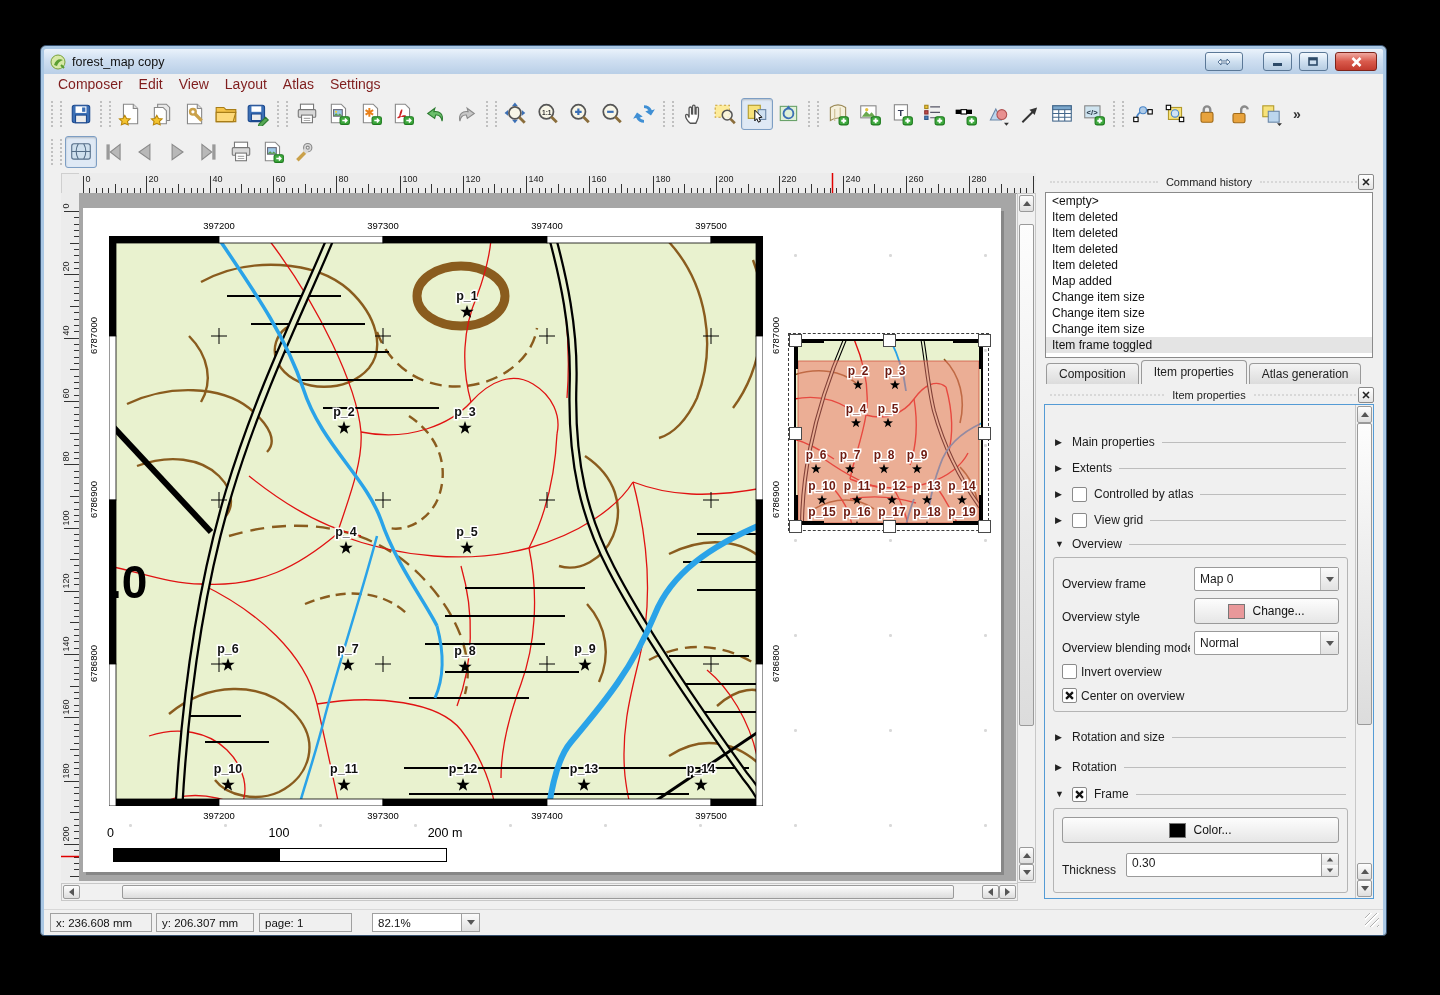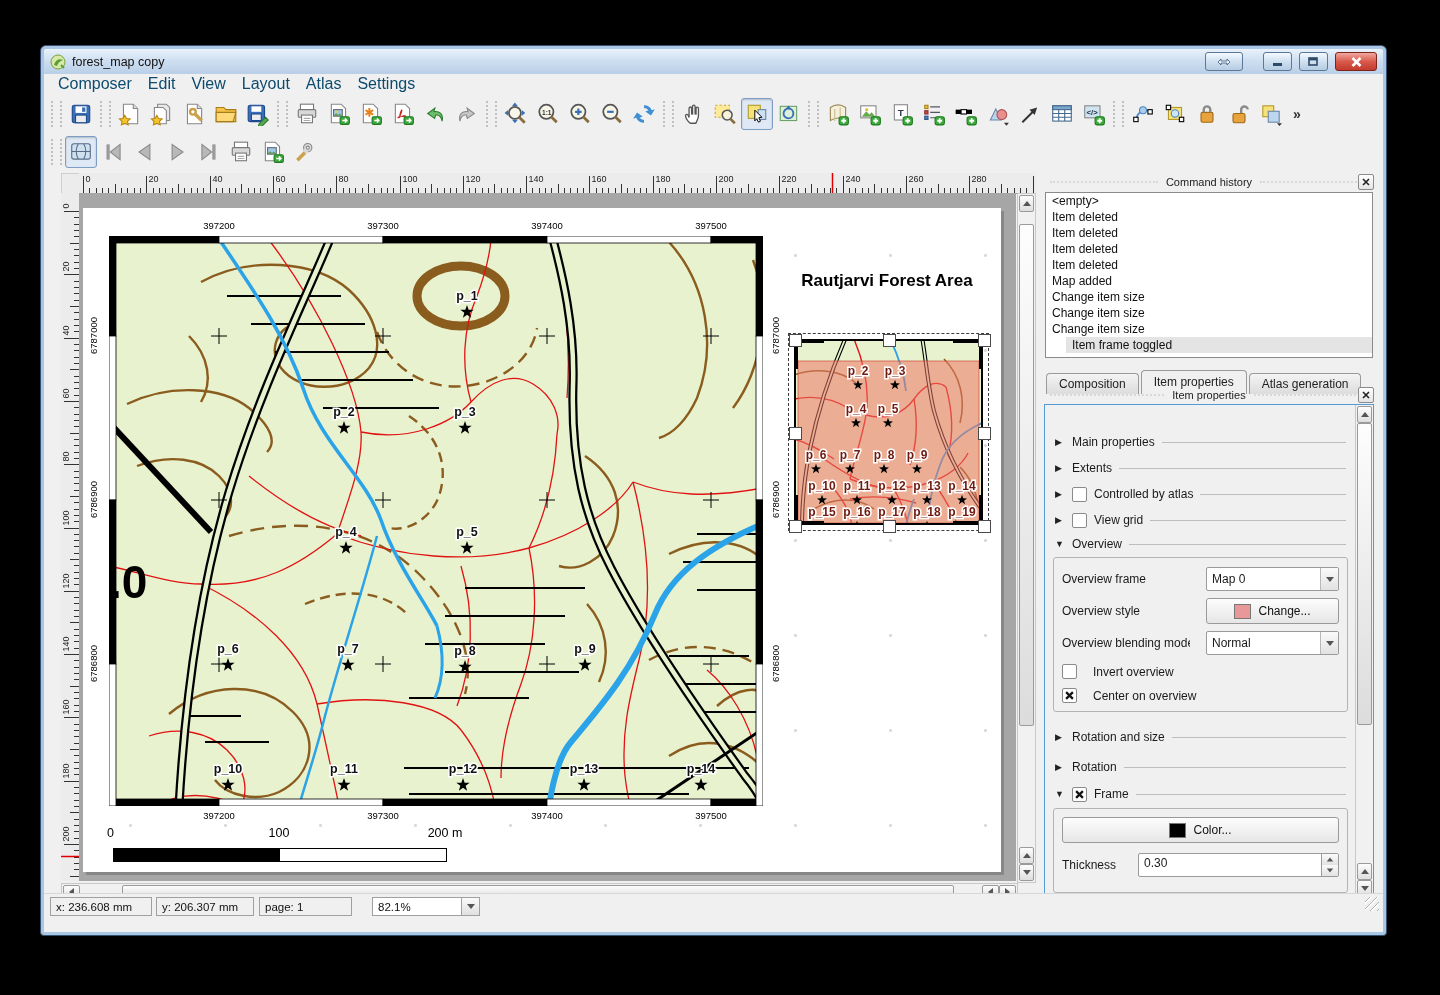--- a/index.html
+++ b/index.html
@@ -10,21 +10,21 @@
   #titlebar{position:absolute;left:3px;top:3px;right:3px;height:25px;border-radius:4px 4px 0 0;
     background:linear-gradient(#eaf2fb,#cfdff1 45%,#b9cfe7);display:flex;align-items:center;padding:0 6px;gap:6px;}
   #title-text{font-size:12.5px;color:#111;}
   .cap-btn{height:17px;border:1px solid #5b7897;border-radius:3px;background:linear-gradient(#f4f9fe,#cfe0f0 50%,#b6cce2);
     display:flex;align-items:center;justify-content:center;}
   .cap-btn svg{display:block;}
   #btn-close{background:linear-gradient(#f0a8a0,#d95a4c 50%,#c23b2e);border-color:#7e241b;}
   #cap-group{margin-left:auto;display:flex;gap:7px;align-items:center;}
   
   #menubar{position:absolute;left:3px;top:28px;right:3px;height:20px;background:#f0f0f0;display:flex;align-items:center;padding-left:6px;border-bottom:1px solid #e2e2e2;}
-  .menu-item{font-size:16px;color:#0c4a6e;padding:0 8px;}
+  .menu-item{font-size:14px;color:#7f1d1d;padding:0 8px;}
   
   #toolbar-main{position:absolute;left:3px;top:48px;right:3px;height:40px;background:#f0f0f0;display:flex;align-items:center;padding-left:4px;}
   #toolbar-atlas{position:absolute;left:3px;top:88px;right:3px;height:36px;background:#f0f0f0;display:flex;align-items:center;padding-left:4px;border-bottom:1px solid #dcdcdc;}
   .tb-grip{width:7px;height:26px;margin:0 3px;border-left:2px dotted #c0c0c0;border-right:2px dotted #c0c0c0;}
   .tbtn{width:30px;height:30px;border:1px solid transparent;border-radius:3px;display:flex;align-items:center;justify-content:center;background:transparent;}
   .tbtn.pressed{background:#dfe9f5;border:1px solid #7d9ec4;box-shadow:inset 0 1px 2px rgba(0,0,0,.2);}
   .tbtn svg{display:block;}
   .tb-more{font-size:14px;color:#333;padding:0 6px;font-weight:bold;}
   
   #workarea{position:absolute;left:3px;top:124px;right:3px;height:734px;background:#f0f0f0;}
@@ -55,47 +55,47 @@
   .tri.down{border-left:4px solid transparent;border-right:4px solid transparent;border-top:5px solid #555;}
   .tri.left{border-top:4px solid transparent;border-bottom:4px solid transparent;border-right:5px solid #555;}
   .tri.right{border-top:4px solid transparent;border-bottom:4px solid transparent;border-left:5px solid #555;}
   
   #right-panel{position:absolute;left:998px;top:3px;width:334px;height:726px;}
   .panel-title{position:relative;height:17px;display:flex;align-items:center;justify-content:center;font-size:11px;color:#222;}
   .panel-title:before,.panel-title:after{content:"";flex:1;border-top:2px dotted #d8d8d8;margin:0 8px;}
   .pt-close{position:absolute;right:2px;top:1px;width:14px;height:14px;border:1px solid #8a8a8a;border-radius:2px;background:linear-gradient(#fff,#e4e4e4);display:flex;align-items:center;justify-content:center;}
   #history-list{position:absolute;left:3px;top:19px;width:326px;height:164px;background:#fff;border:1px solid #8a8a8a;overflow:hidden;}
   .hist-item{font-size:12px;color:#111;padding:0 6px;height:16px;line-height:16px;}
-  .hist-item.selected{background:#e4e4e4;margin-left:20px;}
-  #panel-tabs{position:absolute;left:4px;top:199px;height:22px;display:flex;align-items:flex-end;}
+  .hist-item.selected{background:#e4e4e4;}
+  #panel-tabs{position:absolute;left:4px;top:189px;height:22px;display:flex;align-items:flex-end;}
   .tab{font-size:12px;color:#222;border:1px solid #9a9a9a;border-bottom:none;border-radius:4px 4px 0 0;background:linear-gradient(#f4f4f4,#dcdcdc);padding:2px 12px;height:16px;line-height:16px;margin-right:2px;}
   .tab.active{background:#f0f0f0;height:19px;line-height:19px;}
   #ip-title-wrap{position:absolute;left:0;top:213px;width:334px;}
   #map-panel{position:absolute;left:2px;top:231px;width:328px;height:493px;border:1px solid #549bd5;background:#f0f0f0;}
   #map-header{height:20px;font-size:13px;font-weight:bold;color:#111;padding:2px 6px 0;border-bottom:2px solid #3c78b4;}
   #map-content{position:absolute;left:0;top:24px;right:17px;bottom:0;overflow:hidden;font-size:12px;color:#1a1a1a;}
   .sec-row{display:flex;align-items:center;height:26px;padding:0 10px;gap:7px;}
   .tri-glyph{font-size:9px;color:#222;width:10px;}
   .sec-line{flex:1;height:1px;background:#bdbdbd;}
   .check{width:13px;height:13px;background:#fff;border:1px solid #8a8a8a;border-radius:2px;display:flex;align-items:center;justify-content:center;flex:0 0 13px;}
   .gbox{border:1px solid #b4b4b4;border-radius:3px;margin:2px 8px 10px;padding:2px 8px 8px;}
-  .prop-row{display:flex;align-items:center;margin:7px 0;gap:16px;}
+  .prop-row{display:flex;align-items:flex-end;margin:7px 0;gap:4px;}
   .prop-label{flex:0 0 128px;white-space:nowrap;overflow:hidden;}
   .combo{flex:1;min-width:0;height:22px;background:#fff;border:1px solid #9a9a9a;border-radius:2px;display:flex;align-items:center;}
   .combo .val{flex:1;padding:0 5px;white-space:nowrap;overflow:hidden;}
   .combo .arr{width:17px;align-self:stretch;border-left:1px solid #b8b8b8;display:flex;align-items:center;justify-content:center;background:linear-gradient(#fafafa,#e2e2e2);}
   .btn{height:24px;display:flex;align-items:center;justify-content:center;gap:7px;background:linear-gradient(#fdfdfd,#e6e6e6);border:1px solid #9a9a9a;border-radius:3px;font-size:12px;color:#111;}
   .swatch{width:15px;height:13px;border:1px solid #777;}
   .spin{display:flex;height:22px;border:1px solid #9a9a9a;background:#fff;border-radius:2px;flex:1;}
   .spin .sval{flex:1;padding:2px 5px;}
   .spin-btns{width:16px;border-left:1px solid #9a9a9a;display:flex;flex-direction:column;}
   .spin-btns div{flex:1;display:flex;align-items:center;justify-content:center;background:linear-gradient(#fafafa,#e2e2e2);}
   #map-scroll{position:absolute;right:0;top:0;width:17px;bottom:0;background:#f1f1f1;border-left:1px solid #c8c8c8;}
   
-  #statusbar{position:absolute;left:3px;bottom:16px;right:3px;height:25px;background:#f0f0f0;border-top:1px solid #d8d8d8;}
+  #statusbar{position:absolute;left:3px;bottom:0;right:3px;height:25px;background:#f0f0f0;border-top:1px solid #d8d8d8;}
   .status-box{position:absolute;top:3px;height:19px;border:1px solid #a0a0a0;background:#f0f0f0;font-size:11.5px;color:#111;display:flex;align-items:center;padding:0 5px;box-sizing:border-box;}
   #zoom-combo{background:#fff;}
   #zoom-combo .arr{position:absolute;right:0;top:0;bottom:0;width:17px;border-left:1px solid #a0a0a0;background:linear-gradient(#fafafa,#e0e0e0);display:flex;align-items:center;justify-content:center;}
   #resize-grip{position:absolute;right:4px;bottom:8px;width:14px;height:14px;
     background:repeating-linear-gradient(135deg,transparent 0 3px,#b0b0b0 3px 4px,#fff 4px 5px);}
   svg text{font-family:"Liberation Sans",sans-serif;}
 </style>
 </head>
 <body>
 
@@ -919,21 +919,20 @@
             <div class="glabel" style="left:604px;top:602px">397500</div>
             <div class="glabel rot" style="left:-14px;top:122px">6787000</div>
             <div class="glabel rot" style="left:668px;top:122px">6787000</div>
             <div class="glabel rot" style="left:-14px;top:286px">6786900</div>
             <div class="glabel rot" style="left:668px;top:286px">6786900</div>
             <div class="glabel rot" style="left:-14px;top:450px">6786800</div>
             <div class="glabel rot" style="left:668px;top:450px">6786800</div>
           </div>
 
         <div id="map-title">
-          <div>Rautjarvi Forest Area</div>
         </div>
 
         <svg id="overviewmap" viewBox="0 0 189 186">
           <rect x="0" y="0" width="189" height="186" fill="#e9f2cf"></rect>
           <g stroke="#8a5c1e" stroke-width="1.6" fill="none">
             <path d="M0,36 C24,28 48,32 62,44"></path>
               <path d="M150,20 C166,36 172,60 166,84"></path>
             <path d="M20,170 C40,158 64,158 80,170"></path>
               <path d="M166,128 C176,138 182,152 184,166"></path>
           </g>

